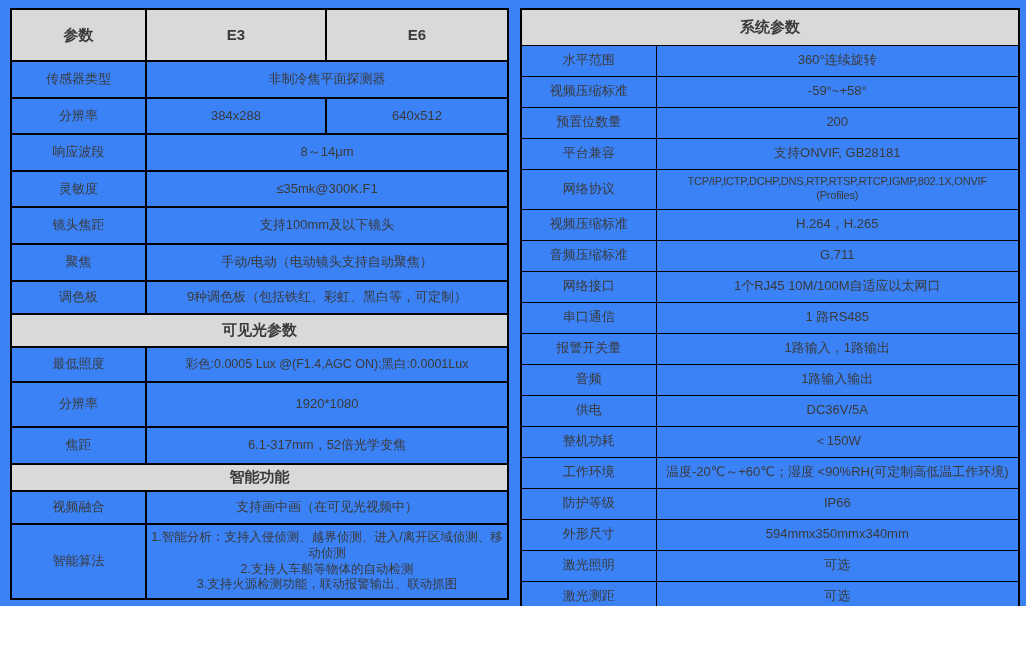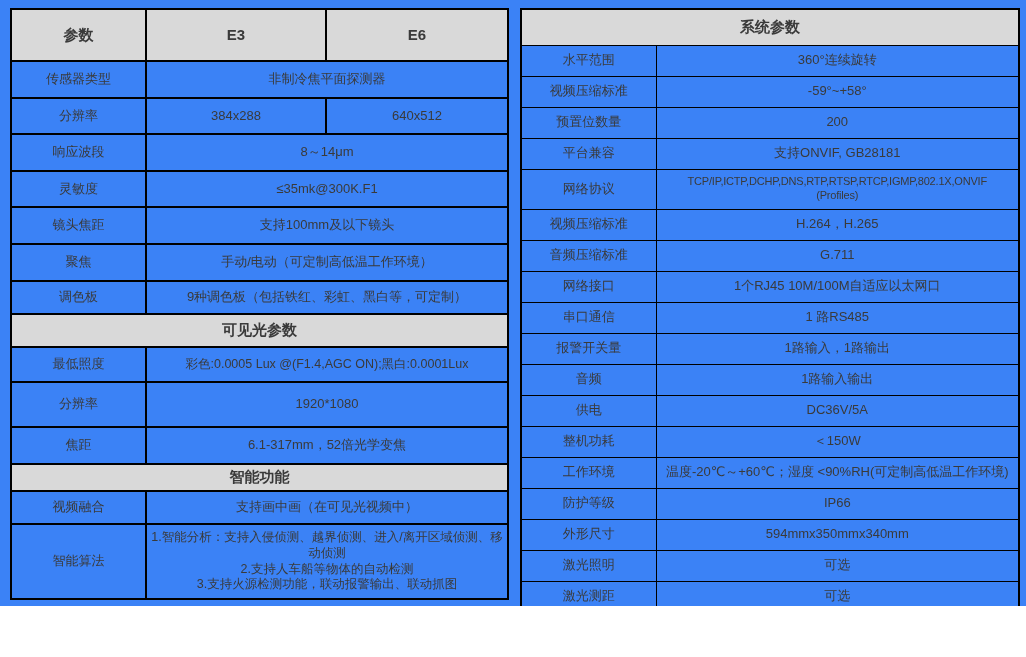--- a/index.html
+++ b/index.html
@@ -98,21 +98,21 @@
         <tr style="height: 36px; padding-left: 24px;">
           <td>灵敏度</td>
           <td colspan="2">≤35mk@300K.F1</td>
         </tr>
         <tr style="height: 37px;">
           <td>镜头焦距</td>
           <td colspan="2">支持100mm及以下镜头</td>
         </tr>
         <tr style="height: 37px;">
           <td>聚焦</td>
-          <td colspan="2">手动/电动（可定制高低温工作环境）</td>
+          <td colspan="2">手动/电动（电动镜头支持自动聚焦）</td>
         </tr>
         <tr style="height: 33px;">
           <td>调色板</td>
           <td colspan="2">9种调色板（包括铁红、彩虹、黑白等，可定制）</td>
         </tr>
         <tr style="height: 33px;">
           <td class="hdr" colspan="3">可见光参数</td>
         </tr>
         <tr style="height: 35px;">
           <td>最低照度</td>

